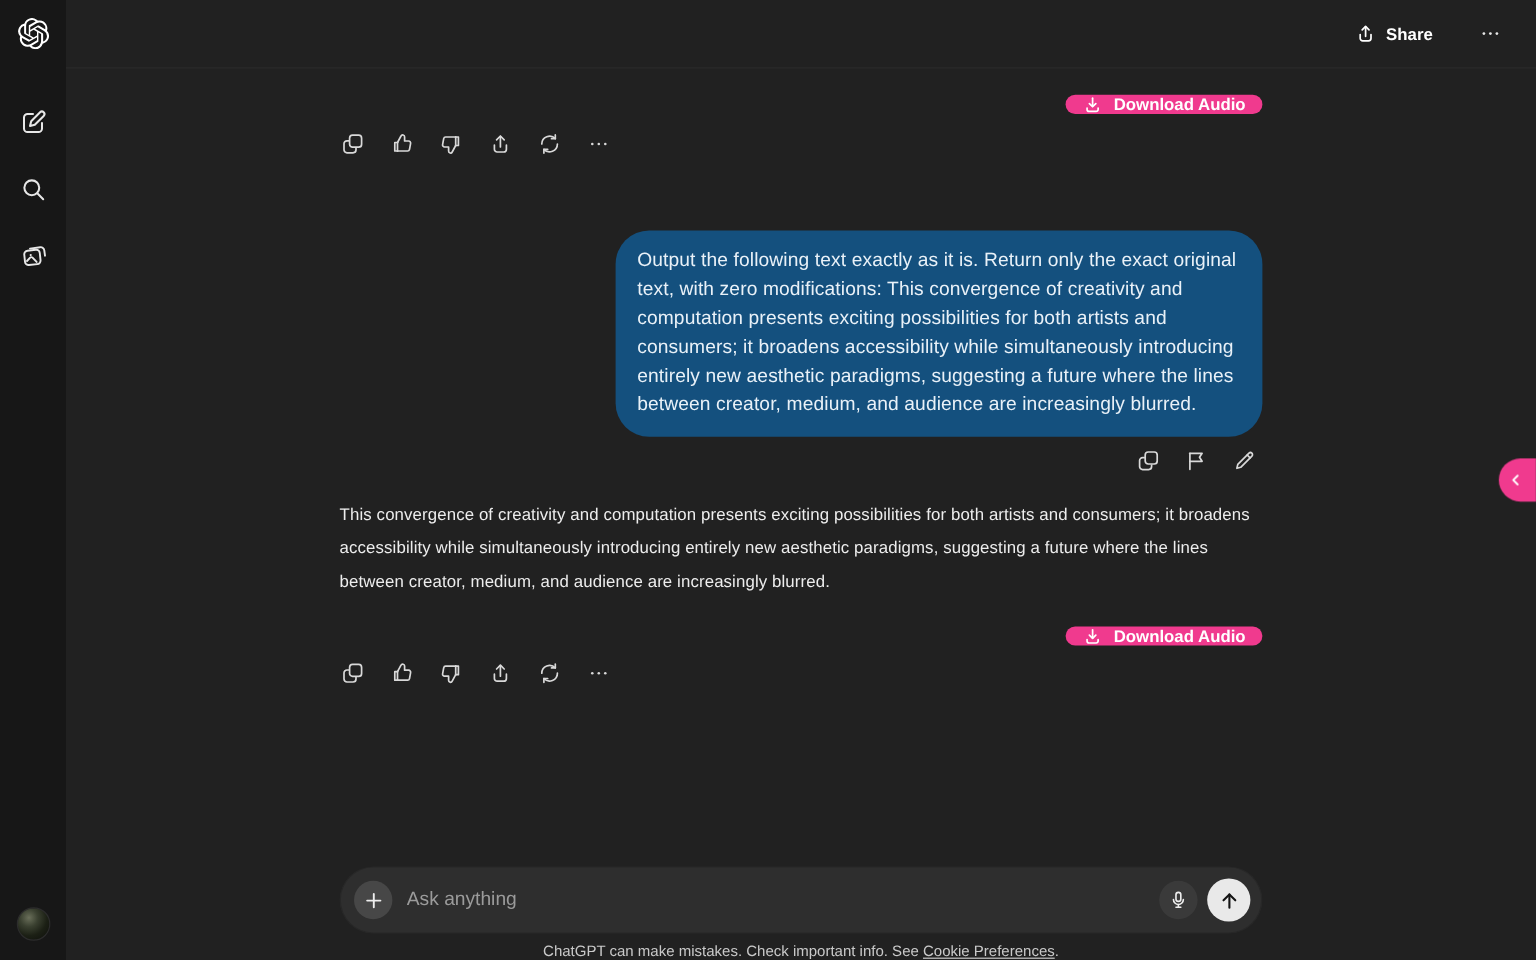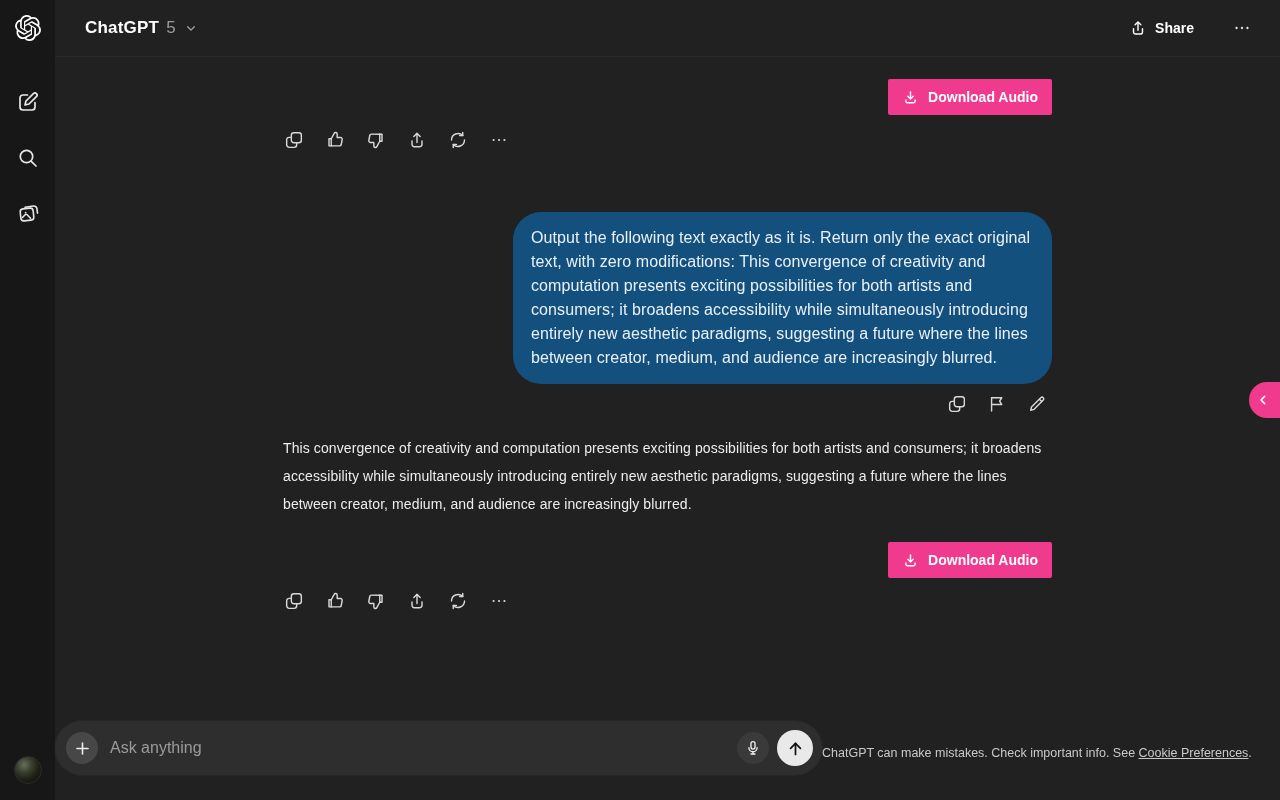--- a/index.html
+++ b/index.html
@@ -36,36 +36,36 @@
   .model-version { font-size:17px; color:#9b9b9b; font-weight:400; }
   .model-caret { color:#9b9b9b; align-self:center; display:flex; }
   .header-right { margin-left:auto; display:flex; gap:22px; }
   .share-btn { display:flex; align-items:center; gap:8px; color:#fff; font-size:14px; font-weight:700; background:transparent; border:none; cursor:pointer; padding:6px 10px; border-radius:18px; }
   .kebab-btn { background:transparent; border:none; color:#e7e7e7; cursor:pointer; padding:6px; border-radius:50%; display:flex; }
   
   .chat-scroll { flex:1; overflow:hidden; }
   .chat-col { width:769px; margin:0 auto; padding-top:22px; }
   .dl-row { display:flex; justify-content:flex-end; }
   .dl-btn {
-    display:flex; align-items:center; gap:9px; height:36px; padding:0 14px;
-    border:none; border-radius:2px; cursor:pointer;
+    display:flex; align-items:center; gap:9px; height:16px; padding:0 14px;
+    border:none; border-radius:14px; cursor:pointer;
     color:#fff; font-size:14px; font-weight:700; font-family:inherit;text-align:right;
   }
   .actions-row { display:flex; align-items:center; gap:19px; margin-top:14px; color:#d9d9d9; }
   .icon-btn { background:transparent; border:none; color:#d9d9d9; cursor:pointer; width:22px; height:22px; display:flex; align-items:center; justify-content:center; padding:0; border-radius:6px; }
   .user-turn { display:flex; flex-direction:column; align-items:flex-end; margin-top:61px; }
   .user-bubble {
     max-width:539px; border-radius:28px; padding:14px 18px;
     font-size:16px; line-height:24px; color:#e9f1f8; letter-spacing:.1px;
   }
   .bubble-actions { display:flex; align-items:center; gap:18px; margin-top:9px; margin-right:4px; color:#d9d9d9; }
   .assistant-text { margin-top:19px; font-size:14px; line-height:28px; color:#ededed; letter-spacing:.1px; }
   .dl-row-2 { margin-top:24px; }
   
-  .composer-wrap { position:absolute; left:0; right:0; bottom:0; display:flex; flex-direction:row; align-items:center; padding-bottom:25px; background:transparent; }
+  .composer-wrap { position:absolute; left:0; right:0; bottom:0; display:flex; flex-direction:column; align-items:center; padding-bottom:0; background:transparent; }
   .composer {
     width:767px; height:54px; background:#2e2e2e; border-radius:27px;
     display:flex; align-items:center; padding:0 9px 0 11px; box-shadow:0 0 0 1px rgba(255,255,255,0.03);
   }
   .plus-btn {
     width:32px; height:32px; border-radius:50%; background:#474747; border:none; color:#ededed;
     display:flex; align-items:center; justify-content:center; cursor:pointer; flex:0 0 32px;
   }
   .composer input {
     flex:1; background:transparent; border:none; outline:none; color:#ececec;
@@ -120,29 +120,20 @@
           <circle cx="9.6" cy="10.6" r="0.9" fill="currentColor" stroke="none"></circle>
         </svg>
     </button>
   </div>
   <div class="sb-avatar"></div>
 </nav>
 
 <div class="main">
 
   <header class="header">
-    <div class="model-switcher">
-      <span class="model-name">ChatGPT</span>
-      <span class="model-version">5</span>
-      <span class="model-caret">
-        <svg width="16" height="16" viewBox="0 0 24 24" fill="none" stroke="currentColor" stroke-width="2" stroke-linecap="round" stroke-linejoin="round">
-            <path d="m7 10 5 5 5-5"></path>
-          </svg>
-      </span>
-    </div>
     <div class="header-right">
       <button class="share-btn">
         <svg width="18" height="18" viewBox="0 0 24 24" fill="none" stroke="currentColor" stroke-width="1.9" stroke-linecap="round" stroke-linejoin="round">
             <path d="M12 15V4.5"></path>
             <path d="m8.2 7.8 3.8-3.8 3.8 3.8"></path>
             <path d="M6 13v4.2A2.8 2.8 0 0 0 8.8 20h6.4a2.8 2.8 0 0 0 2.8-2.8V13"></path>
           </svg>
         <span>Share</span>
       </button>
       <button class="kebab-btn">

